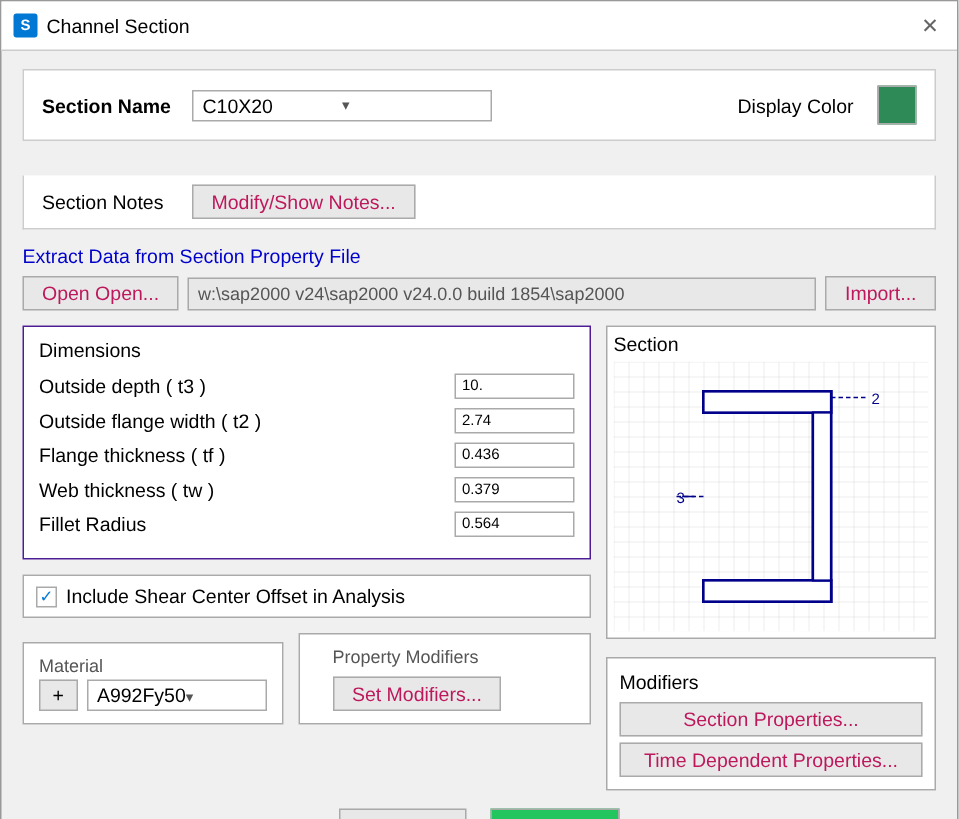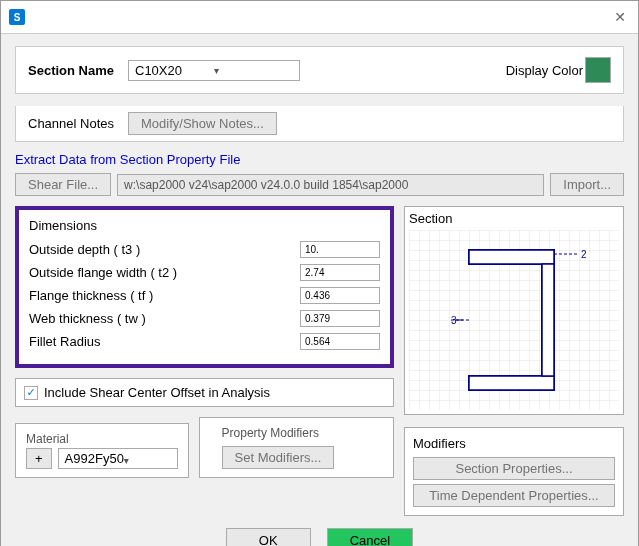--- a/index.html
+++ b/index.html
@@ -60,48 +60,48 @@
       align-items: center;
       justify-content: center;
     }
     .content {
       padding: 12px 14px;
     }
     .section-name-row {
       display: flex;
       align-items: center;
       gap: 10px;
-      margin-bottom: 12px;
+      margin-bottom: 23px;
       background: #fff;
       border: 1px solid #ccc;
       padding: 10px 12px;
     }
     .label-bold {
       font-weight: bold;
       min-width: 90px;
     }
     .combo-box {
       display: flex;
       align-items: center;
       border: 1px solid #aaa;
       background: white;
       padding: 2px 6px;
-      width: 172px;
+      width: 200px;
       cursor: pointer;
       font-size: 13px;
     }
     .combo-box span { flex: 1; }
     .combo-arrow {
       font-size: 10px;
       color: #555;
     }
     .display-color-section {
       display: flex;
       align-items: center;
-      gap: 2px;
+      gap: 16px;
       margin-left: auto;
     }
     .color-box {
       width: 26px;
       height: 26px;
       background: #2e8b57;
       border: 1px solid #aaa;
       cursor: pointer;
     }
     .section-notes-row {
@@ -116,21 +116,21 @@
     .notes-label {
       min-width: 90px;
       color: #000;
     }
     .btn {
       border: 1px solid #aaa;
       background: #e8e8e8;
       padding: 3px 12px;
       cursor: pointer;
       font-size: 13px;
-      color: #737373;
+      color: #be185d;
     }
     .extract-section {
       margin-top: 10px;
     }
     .extract-label {
       color: #0000cc;
       font-size: 13px;
       margin-bottom: 6px;
       cursor: pointer;
       text-decoration: none;
@@ -159,21 +159,21 @@
     .left-panel {
       flex: 1;
     }
     .right-panel {
       width: 220px;
       display: flex;
       flex-direction: column;
       gap: 12px;
     }
     .group-box {
-      border: 4px solid #4c1d95;
+      border: 1px solid #4c1d95;
       padding: 8px 10px;
       background: white;
     }
     .group-title {
       font-weight: normal;
       margin-bottom: 8px;
       color: #000;
     }
     .dim-row {
       display: flex;
@@ -305,47 +305,48 @@
     }
   </style>
 </head>
 <body>
 
 <div class="dialog">
 
   <div class="titlebar">
     <div class="titlebar-left">
       <div class="title-icon">S</div>
+      <span class="titlebar-title">Channel Section</span>
     </div>
     <button class="close-btn">✕</button>
   </div>
 
   <div class="content">
 
     <div class="section-name-row">
       <span class="label-bold">Section Name</span>
       <div class="combo-box">
         <span>C10X20</span>
         <span class="combo-arrow">▾</span>
       </div>
       <div class="display-color-section">
         <span>Display Color</span>
         <div class="color-box" style="background:#2e8b57;"></div>
       </div>
     </div>
 
     <div class="section-notes-row">
-      <span class="notes-label">Channel Notes</span>
+      <span class="notes-label">Section Notes</span>
       <button class="btn">Modify/Show Notes...</button>
     </div>
 
     <div class="extract-section">
       <div class="extract-label">Extract Data from Section Property File</div>
       <div class="extract-row">
-        <button class="btn">Shear File...</button>
+        <button class="btn">Open Open...</button>
         <div class="file-path-box">w:\sap2000 v24\sap2000 v24.0.0 build 1854\sap2000</div>
         <button class="btn">Import...</button>
       </div>
     </div>
 
     <div class="main-area">
 
       <div class="left-panel">
 
         <div class="group-box">

